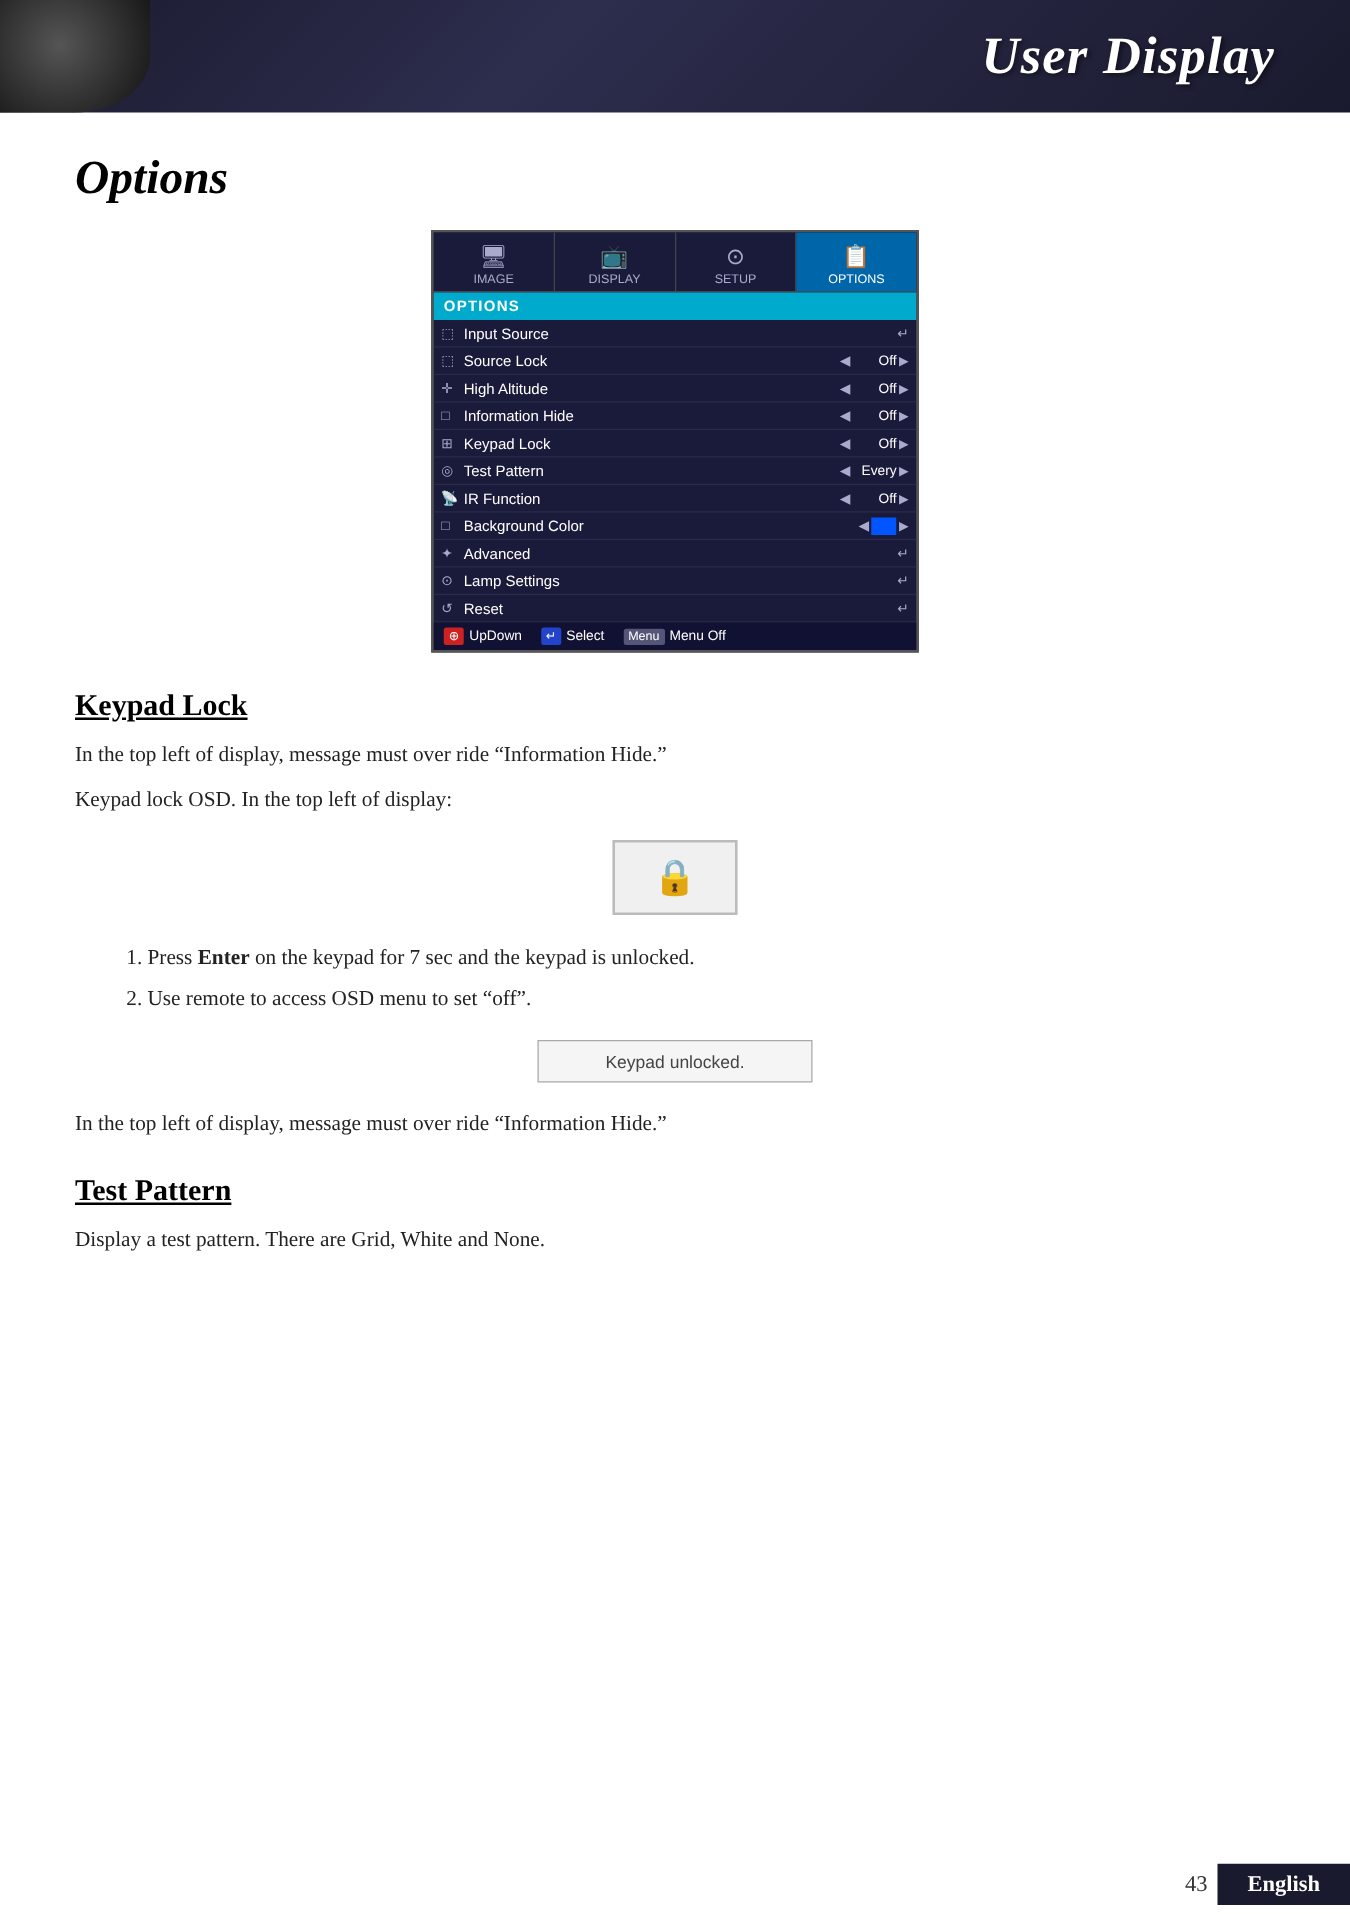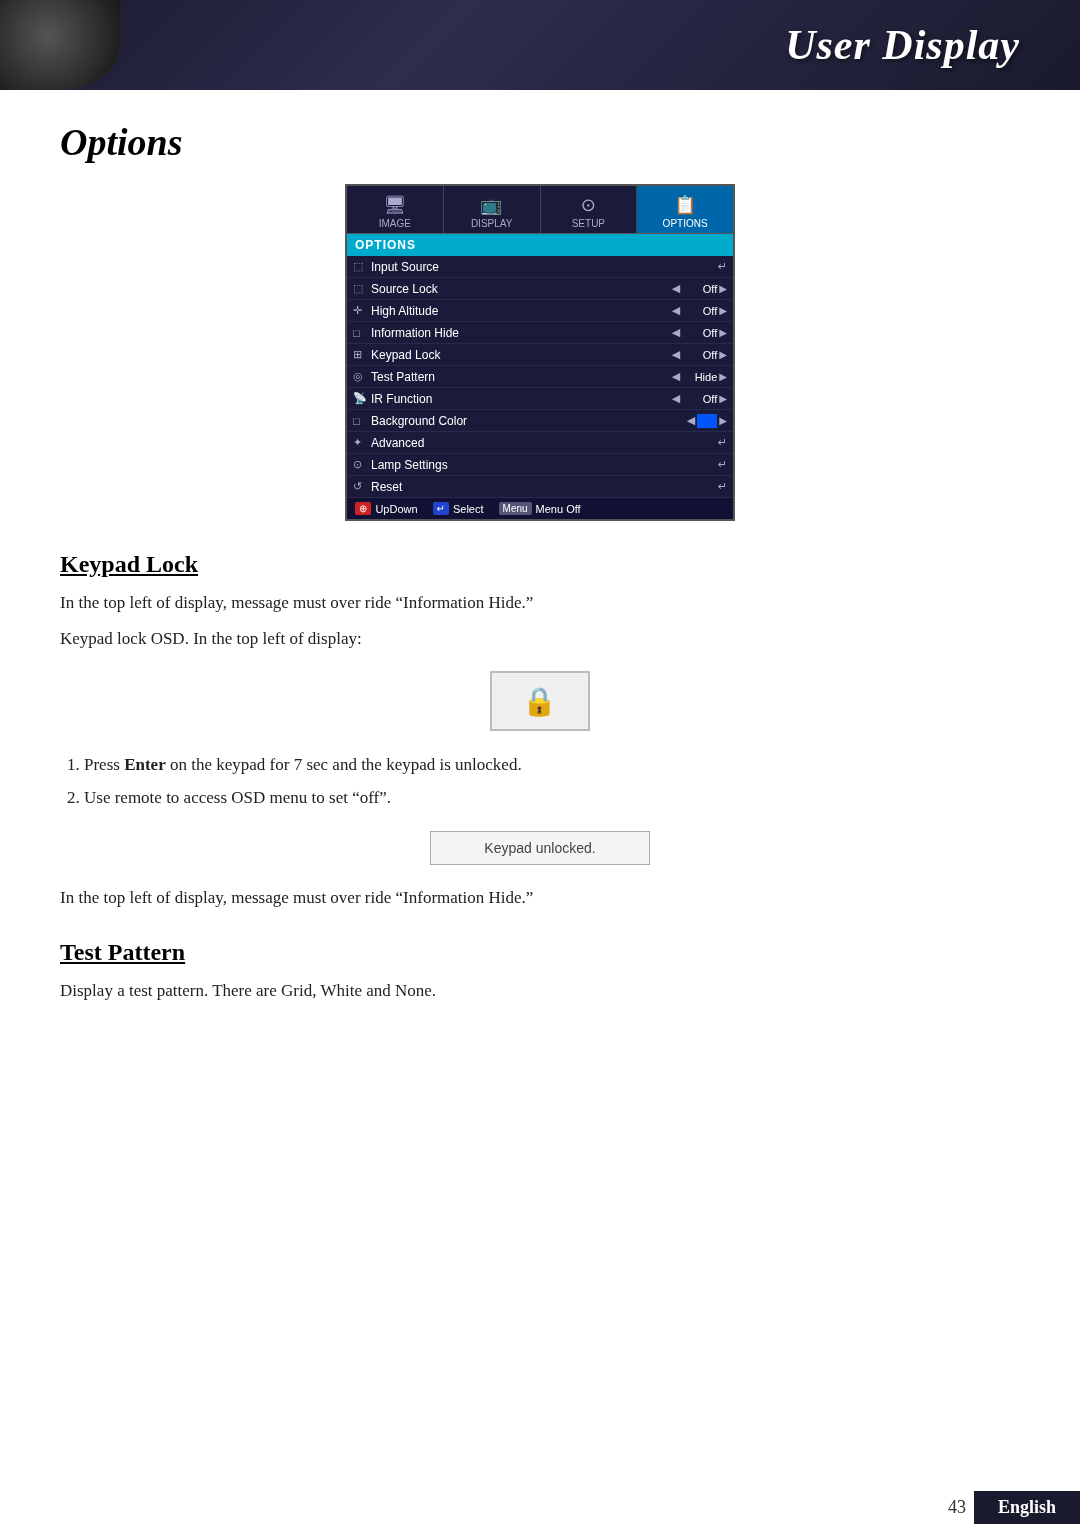--- a/index.html
+++ b/index.html
@@ -220,21 +220,21 @@
       align-items: center;
       justify-content: center;
       margin: 20px auto;
       font-size: 14px;
       color: #444444;
       font-family: Arial, sans-serif;
     }
 
     
     .body-list {
-      margin-left: 24px;
+      margin-left: 58px;
       margin-bottom: 10px;
       font-family: Liberation Serif, serif;
     }
     .body-list li {
       font-size: 17px;
       color: #222222;
       line-height: 1.6;
       margin-bottom: 6px;
     }
 
@@ -325,21 +325,21 @@
       <span class="osd-row-icon">⊞</span>
       <span class="osd-row-label">Keypad Lock</span>
       <span class="osd-row-arrow">◀</span>
       <span class="osd-row-value">Off</span>
       <span class="osd-row-nav">▶</span>
     </div>
     <div class="osd-row">
       <span class="osd-row-icon">◎</span>
       <span class="osd-row-label">Test Pattern</span>
       <span class="osd-row-arrow">◀</span>
-      <span class="osd-row-value">Hide</span>
+      <span class="osd-row-value">Every</span>
       <span class="osd-row-nav">▶</span>
     </div>
     <div class="osd-row">
       <span class="osd-row-icon">📡</span>
       <span class="osd-row-label">IR Function</span>
       <span class="osd-row-arrow">◀</span>
       <span class="osd-row-value">Off</span>
       <span class="osd-row-nav">▶</span>
     </div>
     <div class="osd-row">

